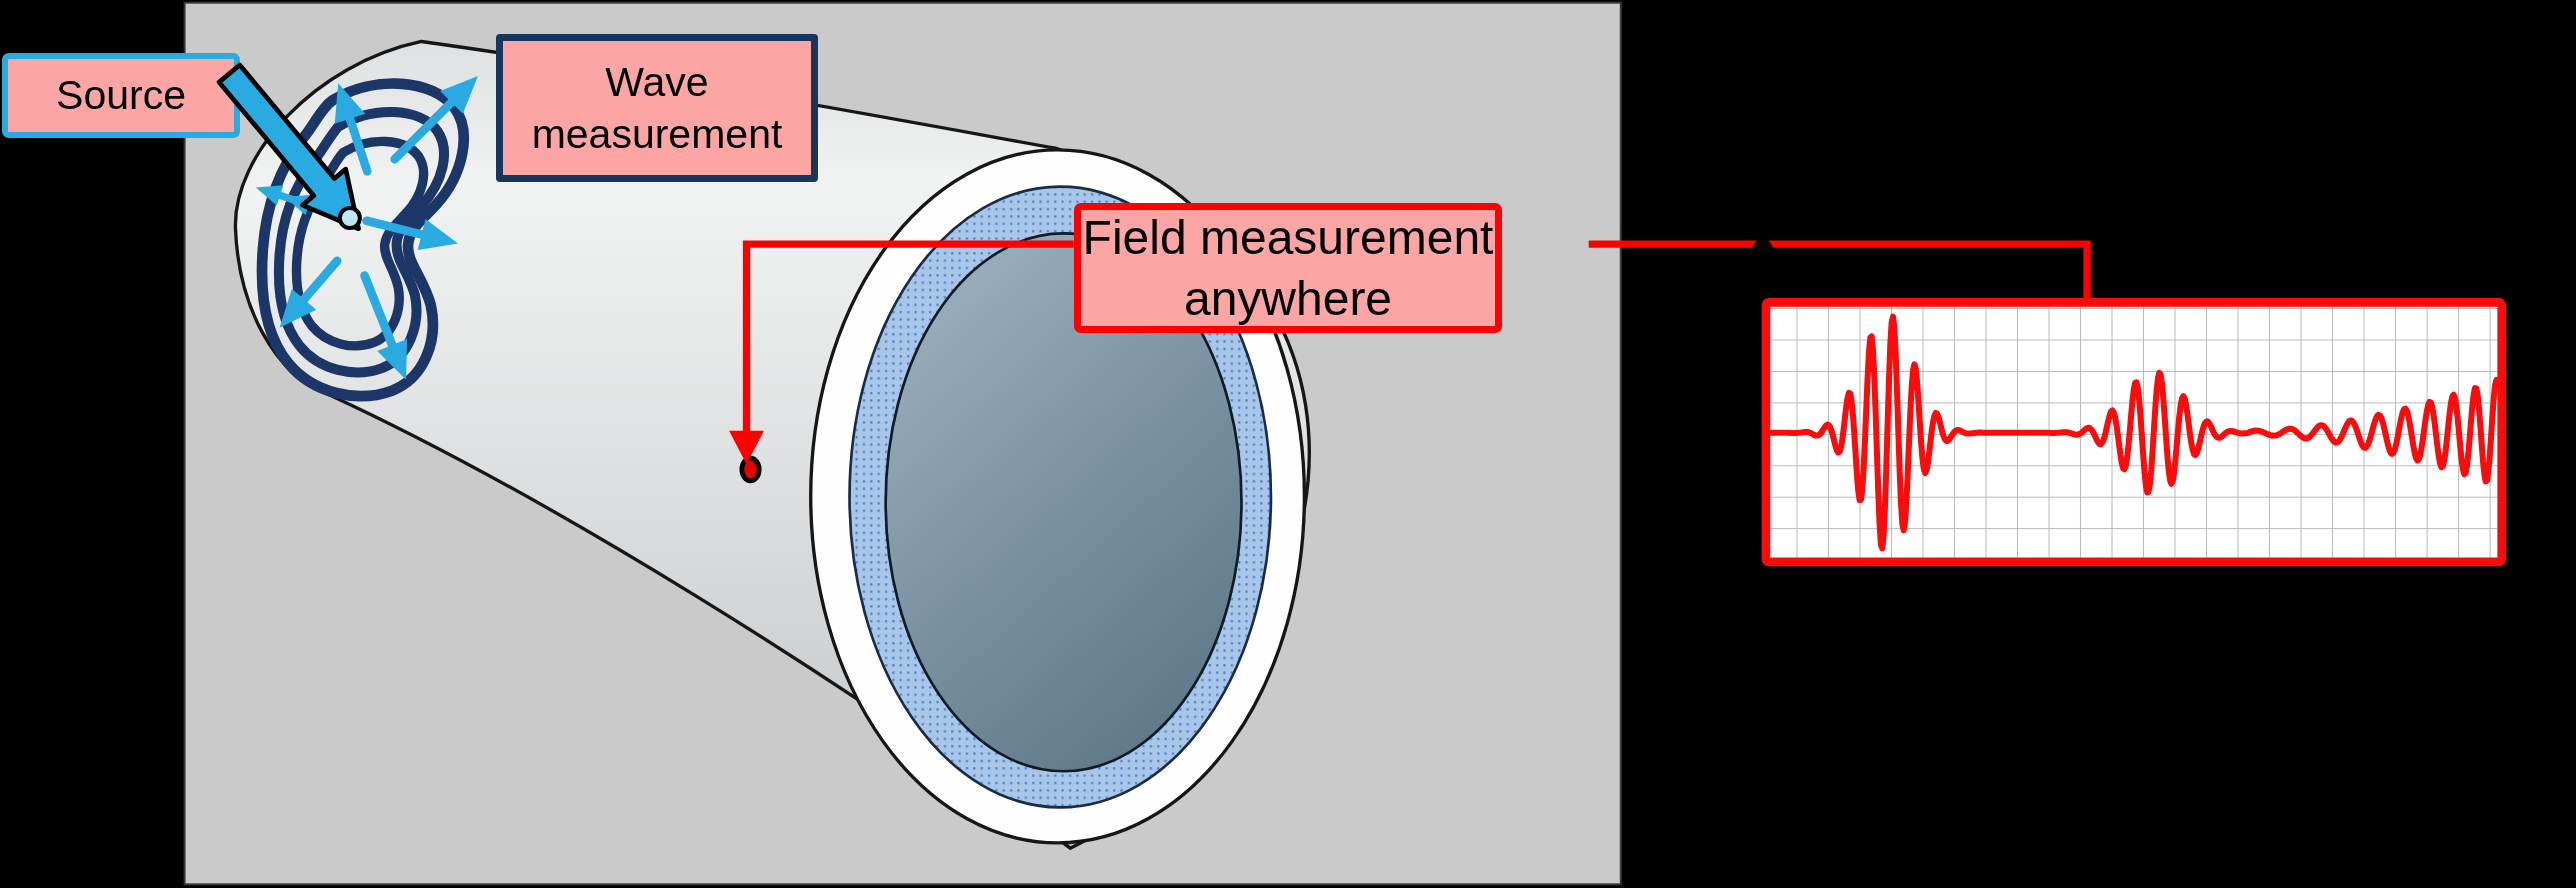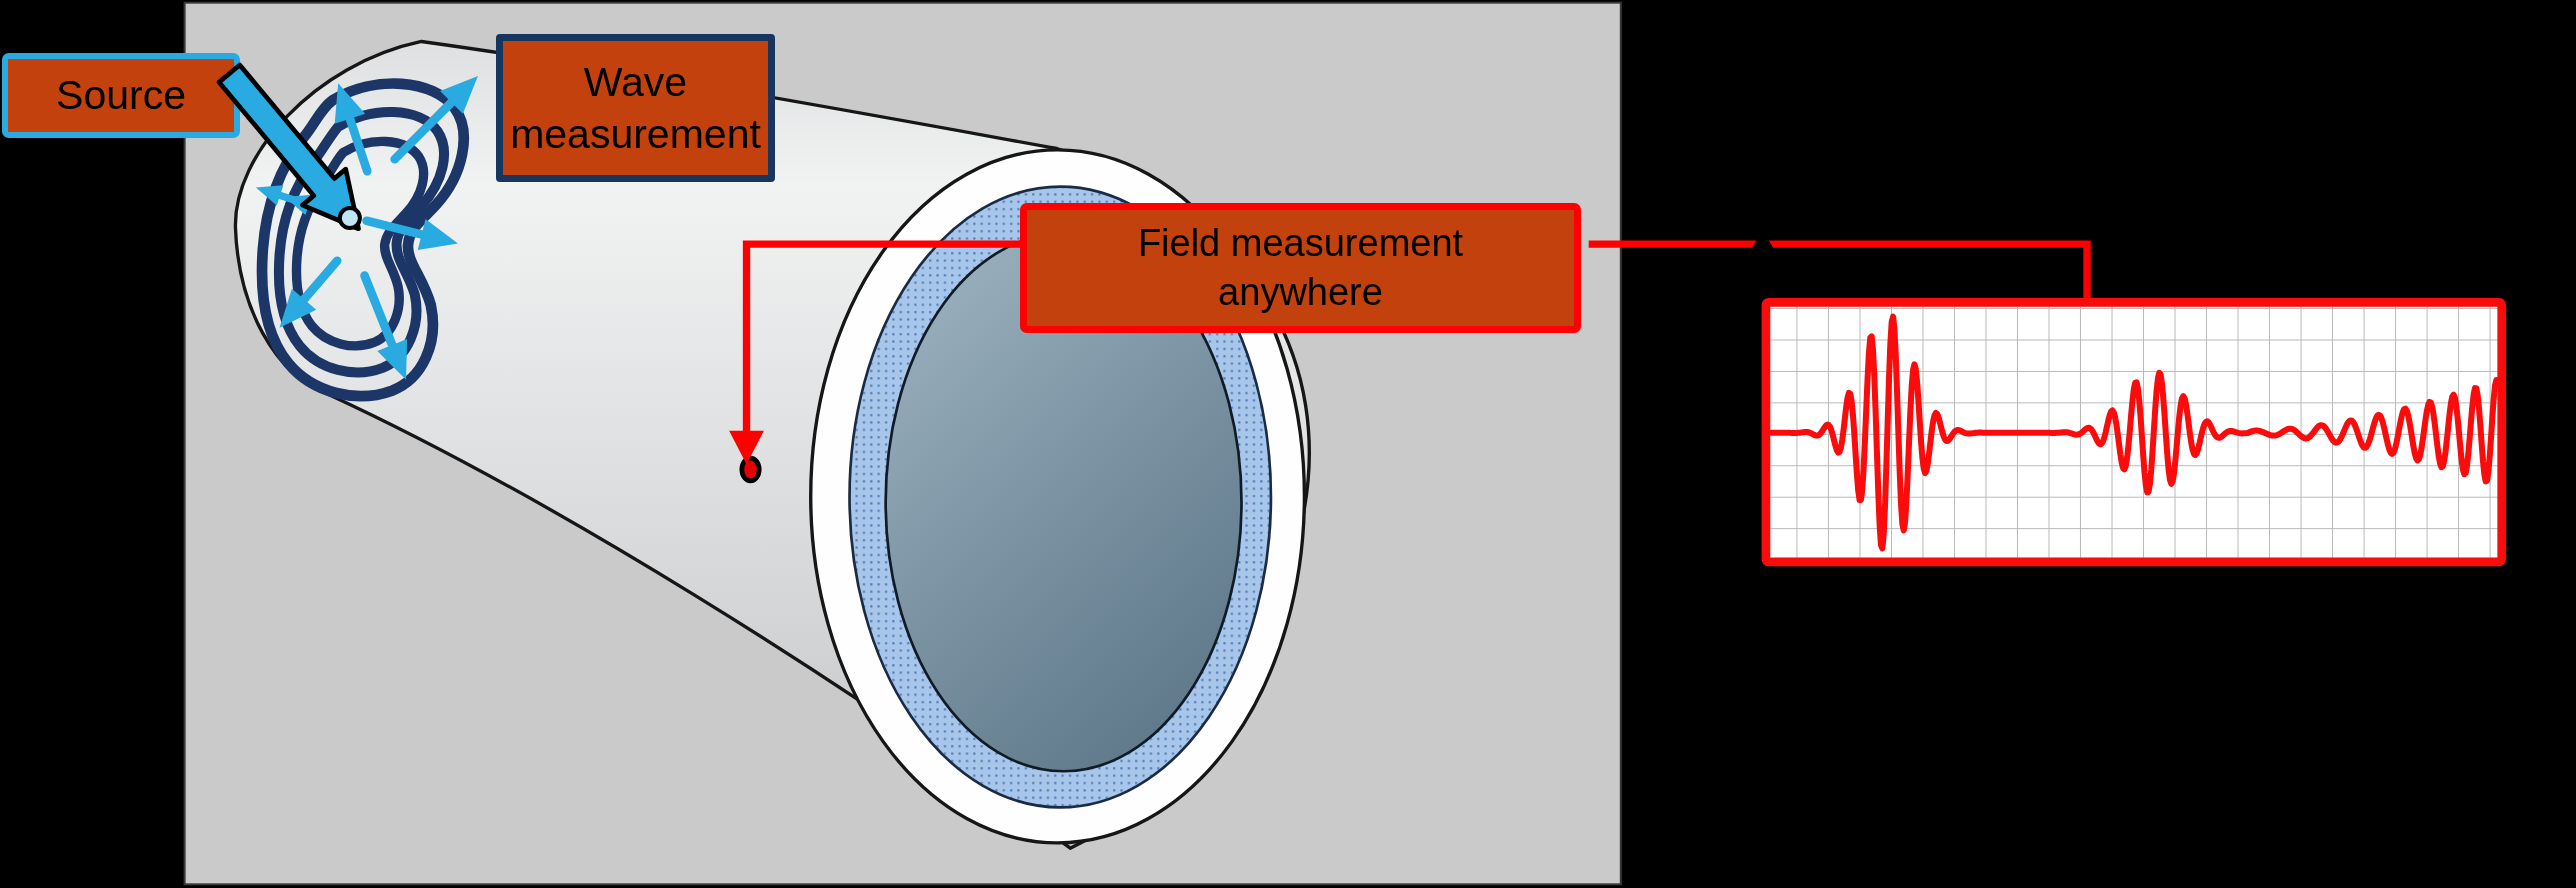--- a/index.html
+++ b/index.html
@@ -7,44 +7,44 @@
     position:relative;
     width:2576px;height:889px;
     background:#000;
     font-family:"Liberation Sans", sans-serif;
     overflow:hidden;
   }
   #scene,#overlay{position:absolute;left:0;top:0;}
   #overlay{pointer-events:none;}
   .callout{
     position:absolute;
-    background:#c2410c;
+    background:#fca5a5;
     display:flex;flex-direction:column;
     align-items:center;justify-content:center;
     text-align:center;
     color:#000;
     z-index:5;
     box-sizing:border-box;
     line-height:1.28;
   }
   .callout .line{display:block;white-space:nowrap;}
   #source-box{
     left:2px;top:53px;width:238px;height:85px;
     border:6px solid #29ABE2;border-radius:6.7px;
     font-size:41px;
   }
   #waveprop-box{
-    left:496px;top:34px;width:279px;height:148px;
+    left:496px;top:34px;width:322px;height:148px;
     border:7.4px solid #17365D;border-radius:4px;
     font-size:41px;
   }
   #field-box{
-    left:1020px;top:203px;width:561px;height:130px;
+    left:1074px;top:203px;width:428px;height:130px;
     border:7.4px solid #FE0000;border-radius:6.7px;
-    font-size:38px;
+    font-size:48px;
     z-index:6;
   }
 </style>
 </head>
 <body>
 
 <div id="stage" style="background: rgb(0, 0, 0);">
 
   <svg id="scene" width="2576" height="889" viewBox="0 0 3851 1329">
     <defs>

